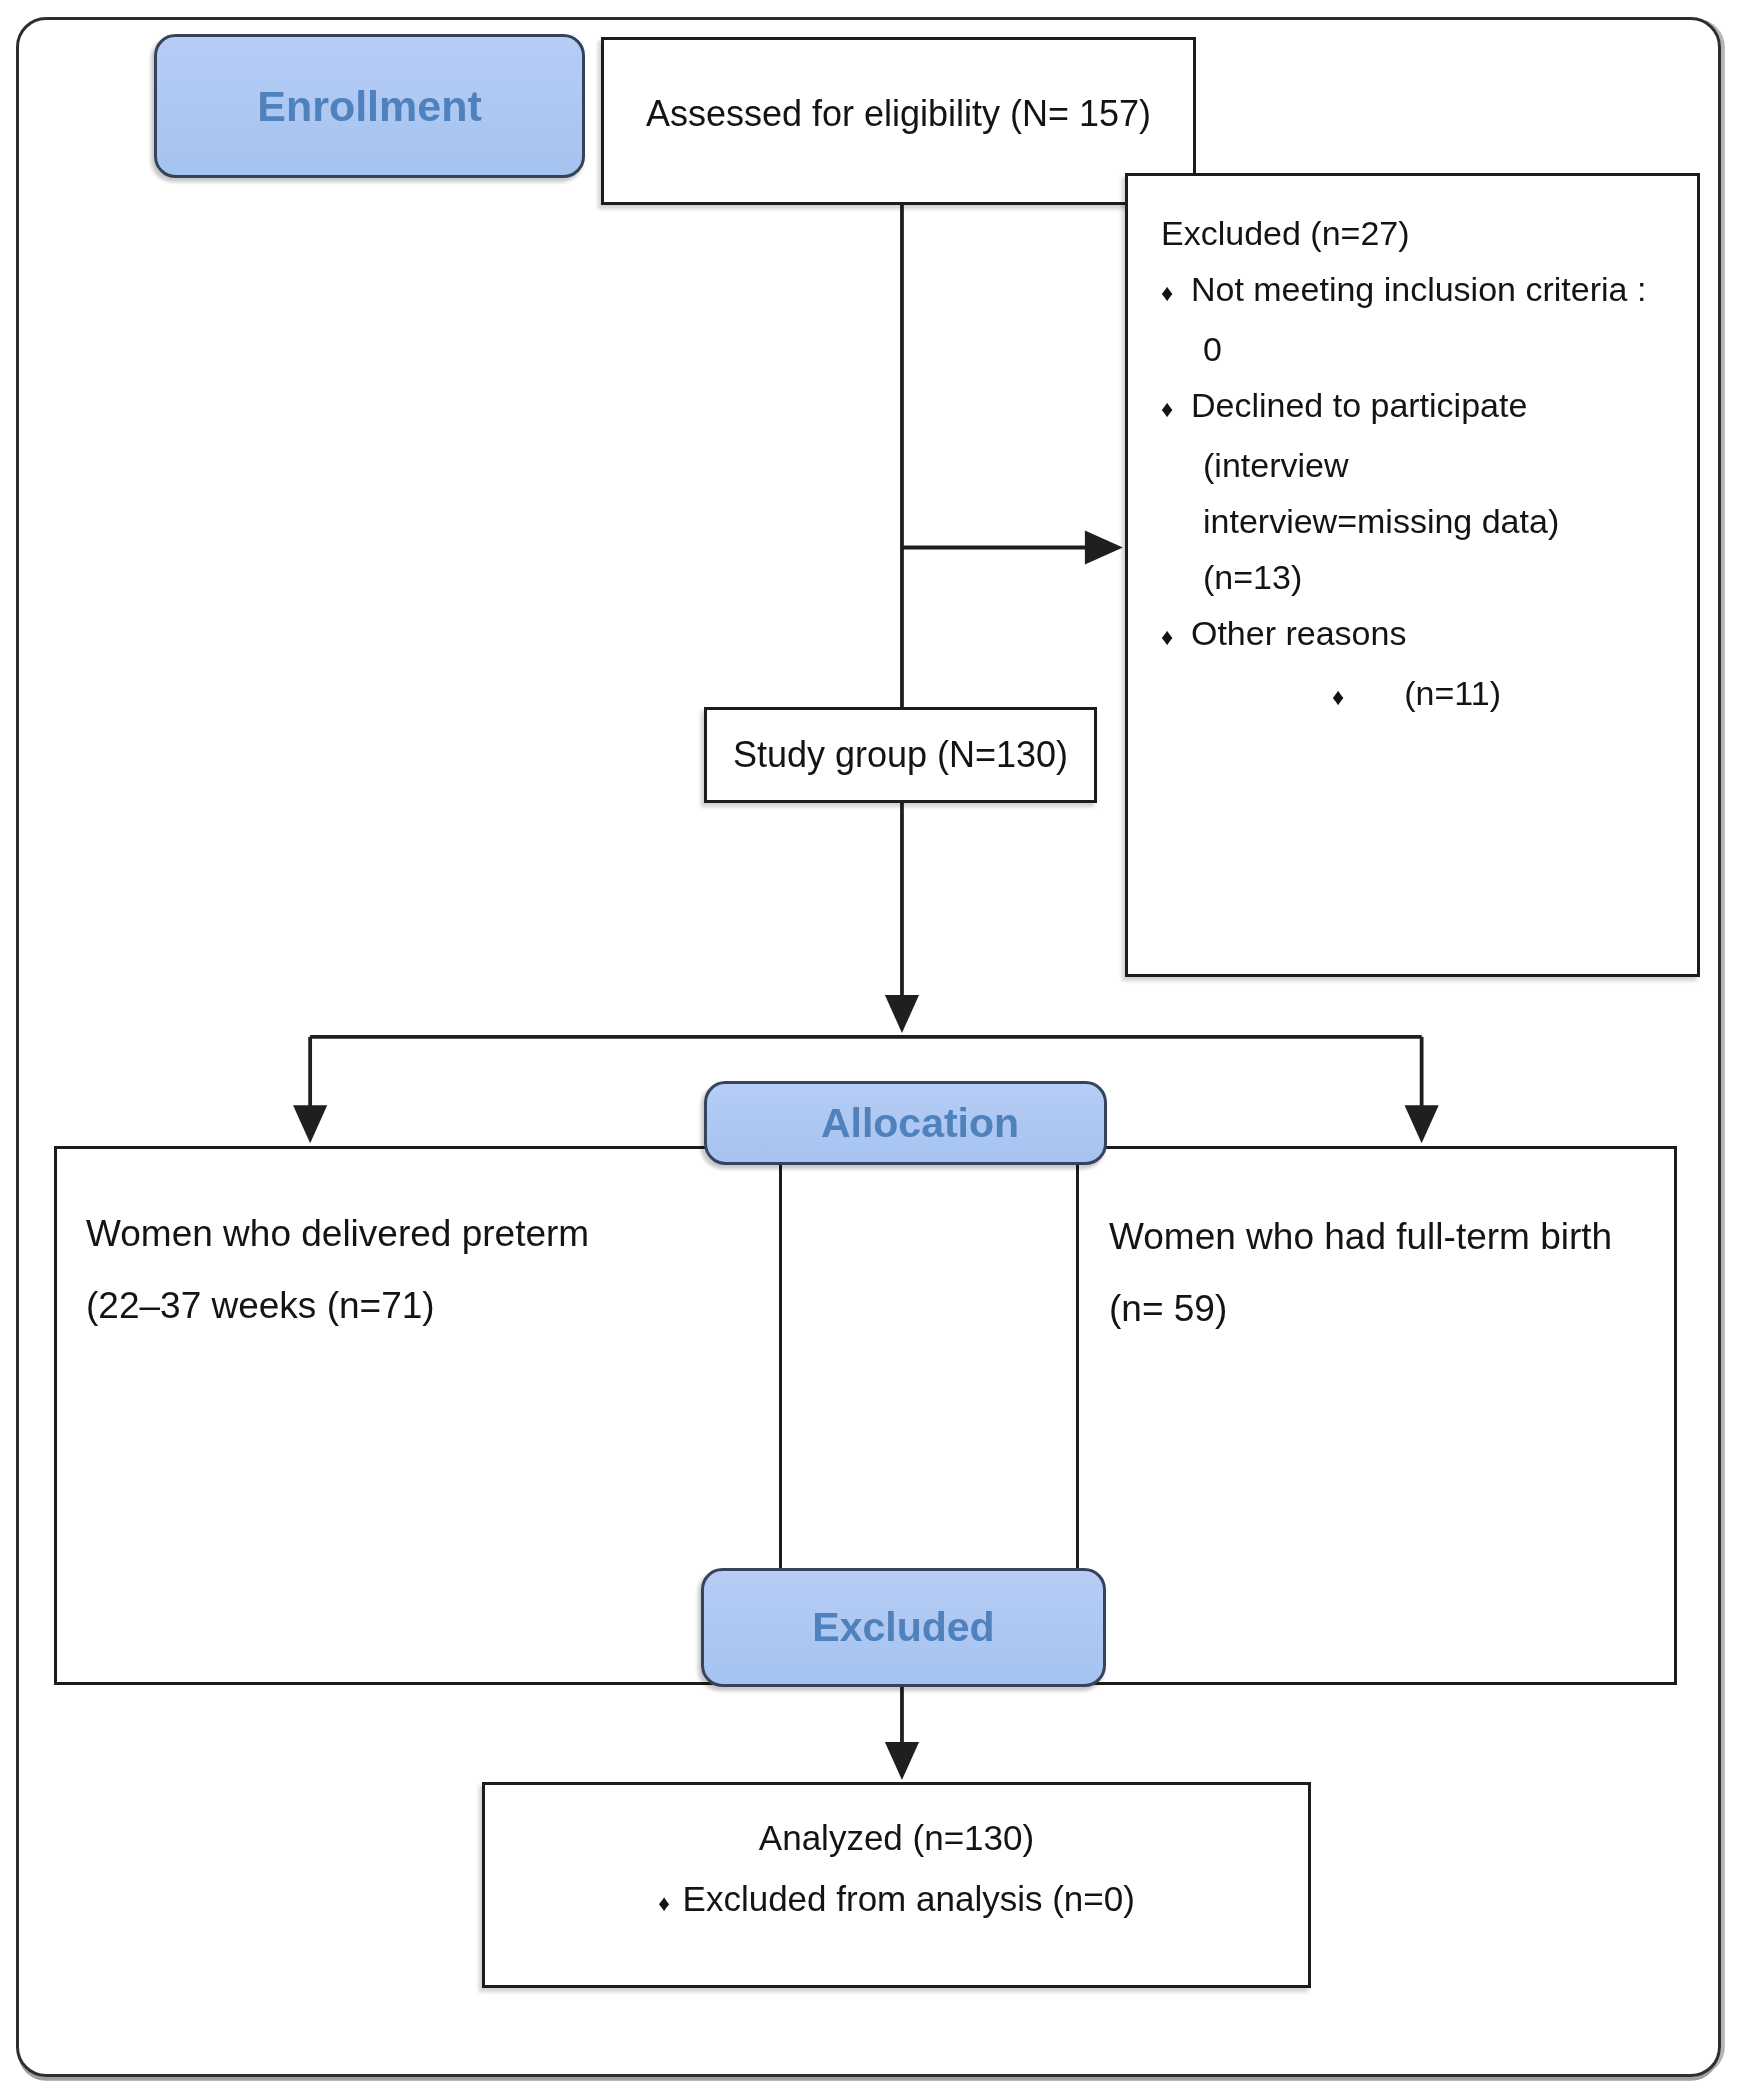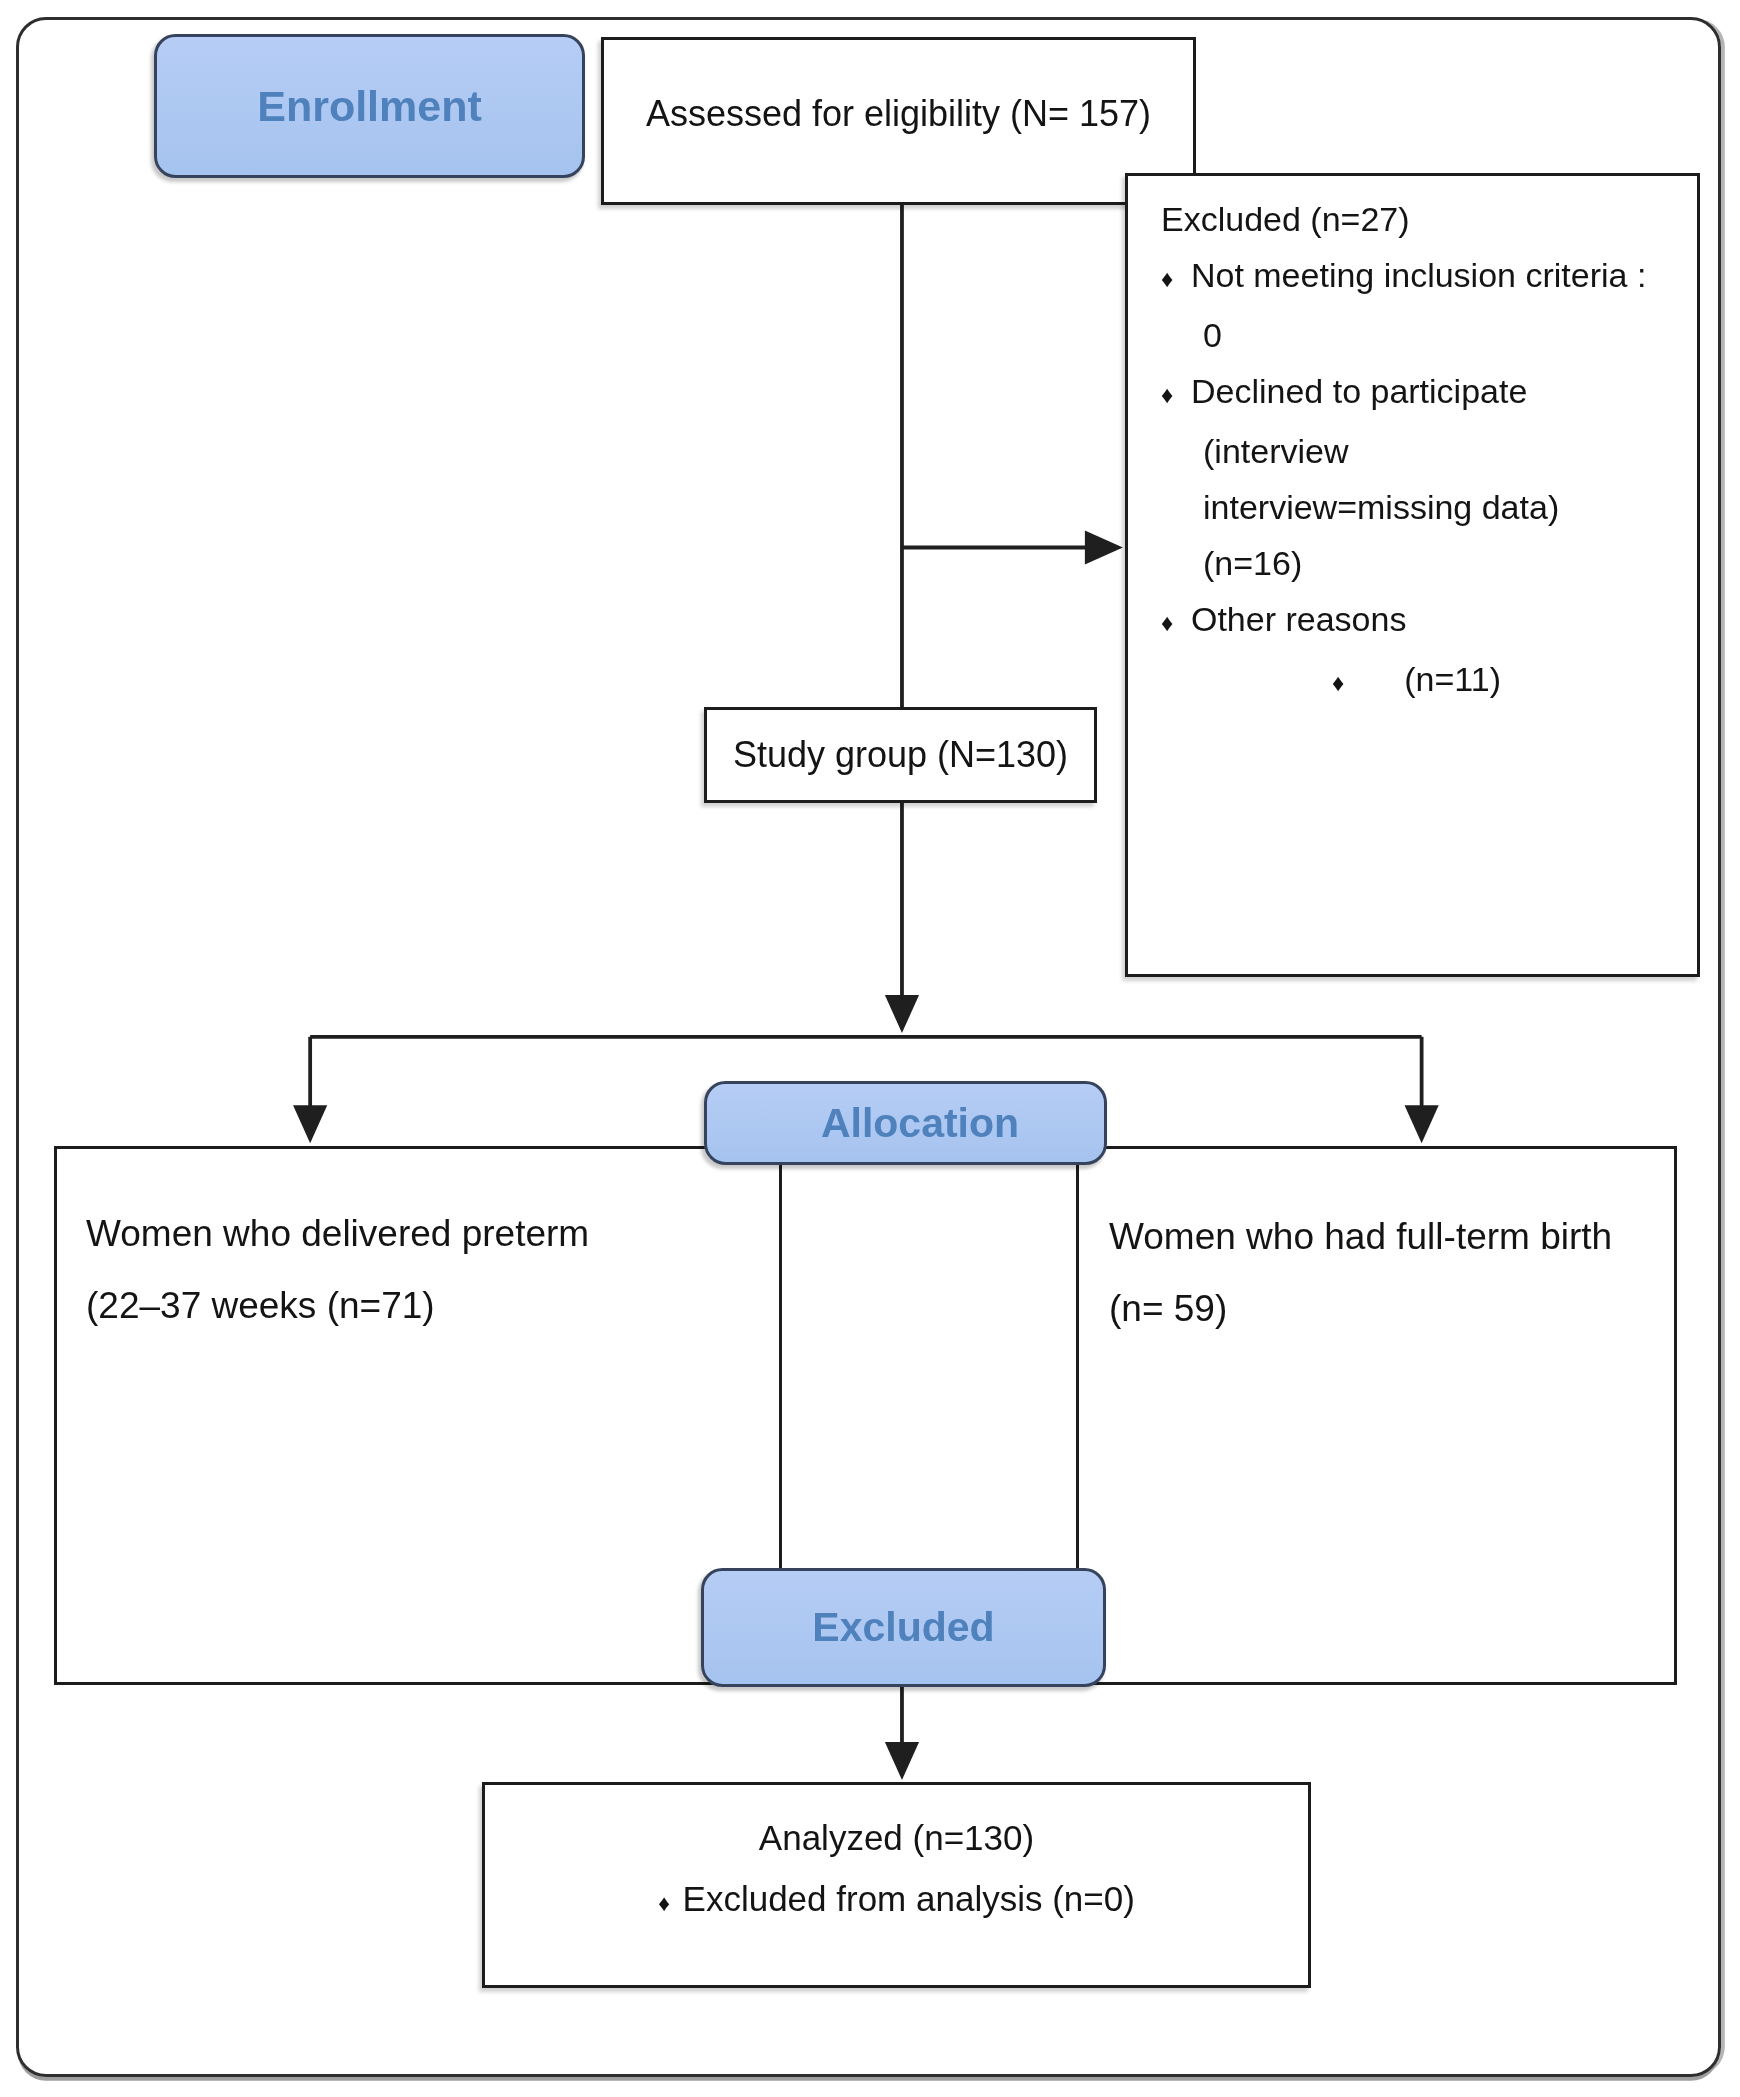--- a/index.html
+++ b/index.html
@@ -38,21 +38,21 @@
   #allocation-header{left:704px;top:1081px;width:403px;height:84px;font-size:41px;padding-left:29px;}
   #analysis-header{left:701px;top:1568px;width:405px;height:119px;font-size:41px;}
 
   #assessed-box{left:601px;top:37px;width:595px;height:168px;
     display:flex;align-items:center;justify-content:center;
     padding-bottom:14px;font-size:36px;}
   #study-group-box{left:704px;top:707px;width:393px;height:96px;
     display:flex;align-items:center;justify-content:center;font-size:36px;}
 
   #excluded-box{left:1125px;top:173px;width:575px;height:804px;
-    padding:15px 19px 0 33px;font-size:34px;line-height:56px;}
+    padding:29px 19px 0 33px;font-size:34px;line-height:56px;}
   .bullet-line{display:flex;align-items:baseline;}
   .diamond{font-size:24px;flex:0 0 auto;}
   .bullet-line .diamond{margin-right:17.7px;}
   .cont{margin-left:42px;}
   .sub-bullet{margin-left:171px;}
   .sub-bullet .diamond{margin-right:60px;}
 
   #preterm-box{left:54px;top:1146px;width:728px;height:539px;
     padding:49px 19px 0 29px;font-size:37px;line-height:72px;box-shadow:none;}
   #fullterm-box{left:1076px;top:1146px;width:601px;height:539px;
@@ -104,21 +104,21 @@
       <span class="diamond">♦</span>
       <span>Not meeting inclusion criteria :</span>
     </div>
     <div class="cont">0</div>
     <div class="bullet-line">
       <span class="diamond">♦</span>
       <span>Declined to participate</span>
     </div>
     <div class="cont">(interview</div>
     <div class="cont">interview=missing data)</div>
-    <div class="cont">(n=16)</div>
+    <div class="cont">(n=13)</div>
     <div class="bullet-line">
       <span class="diamond">♦</span>
       <span>Other reasons</span>
     </div>
     <div class="bullet-line sub-bullet">
       <span class="diamond">♦</span>
       <span>(n=11)</span>
     </div>
   </div>
 

